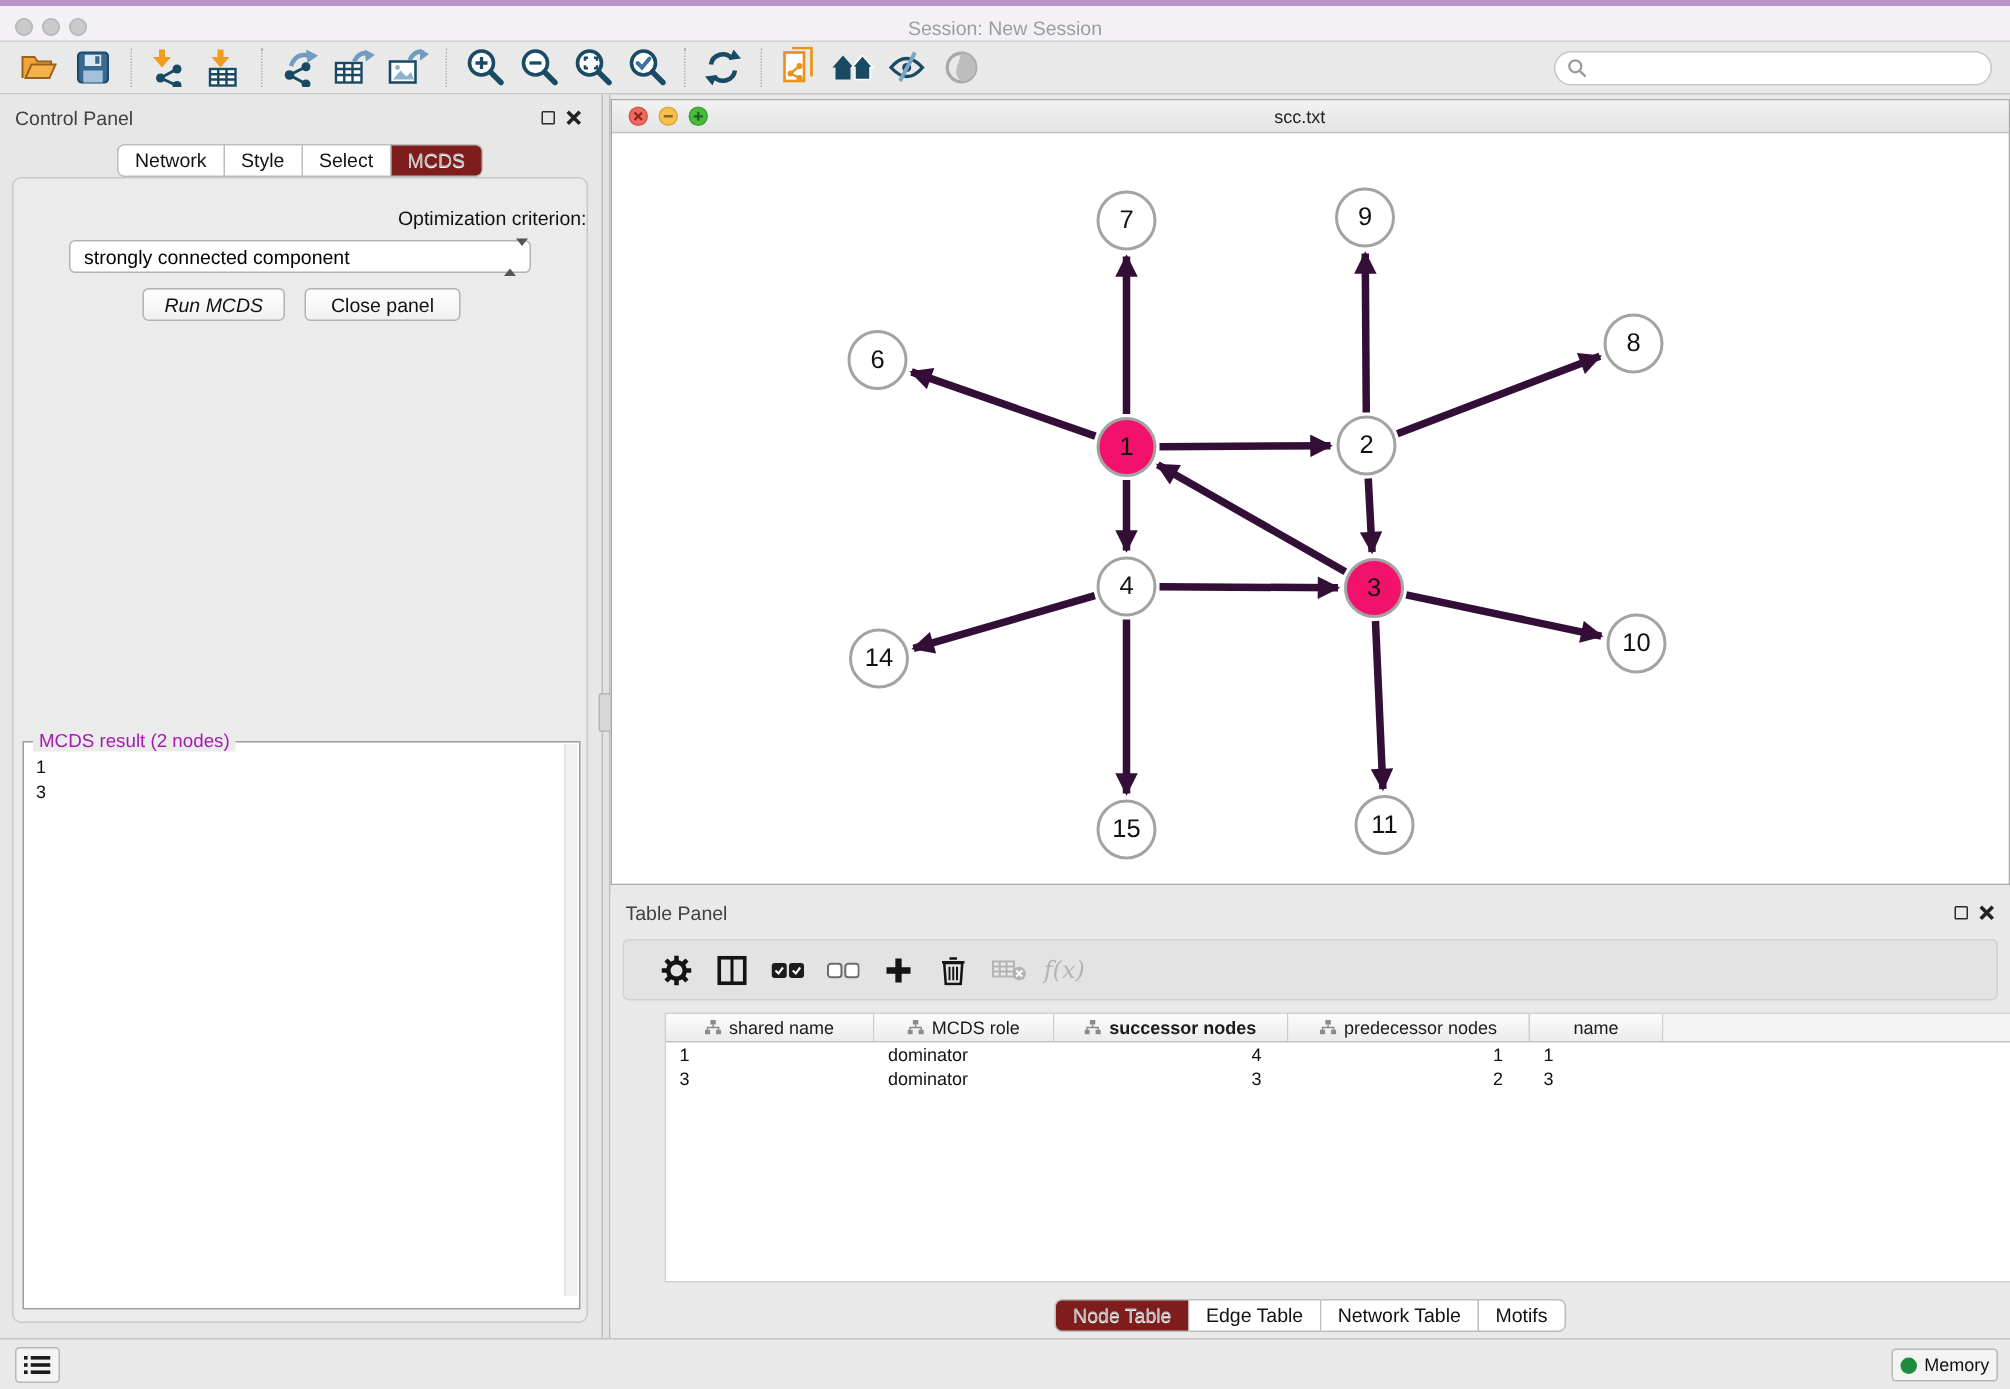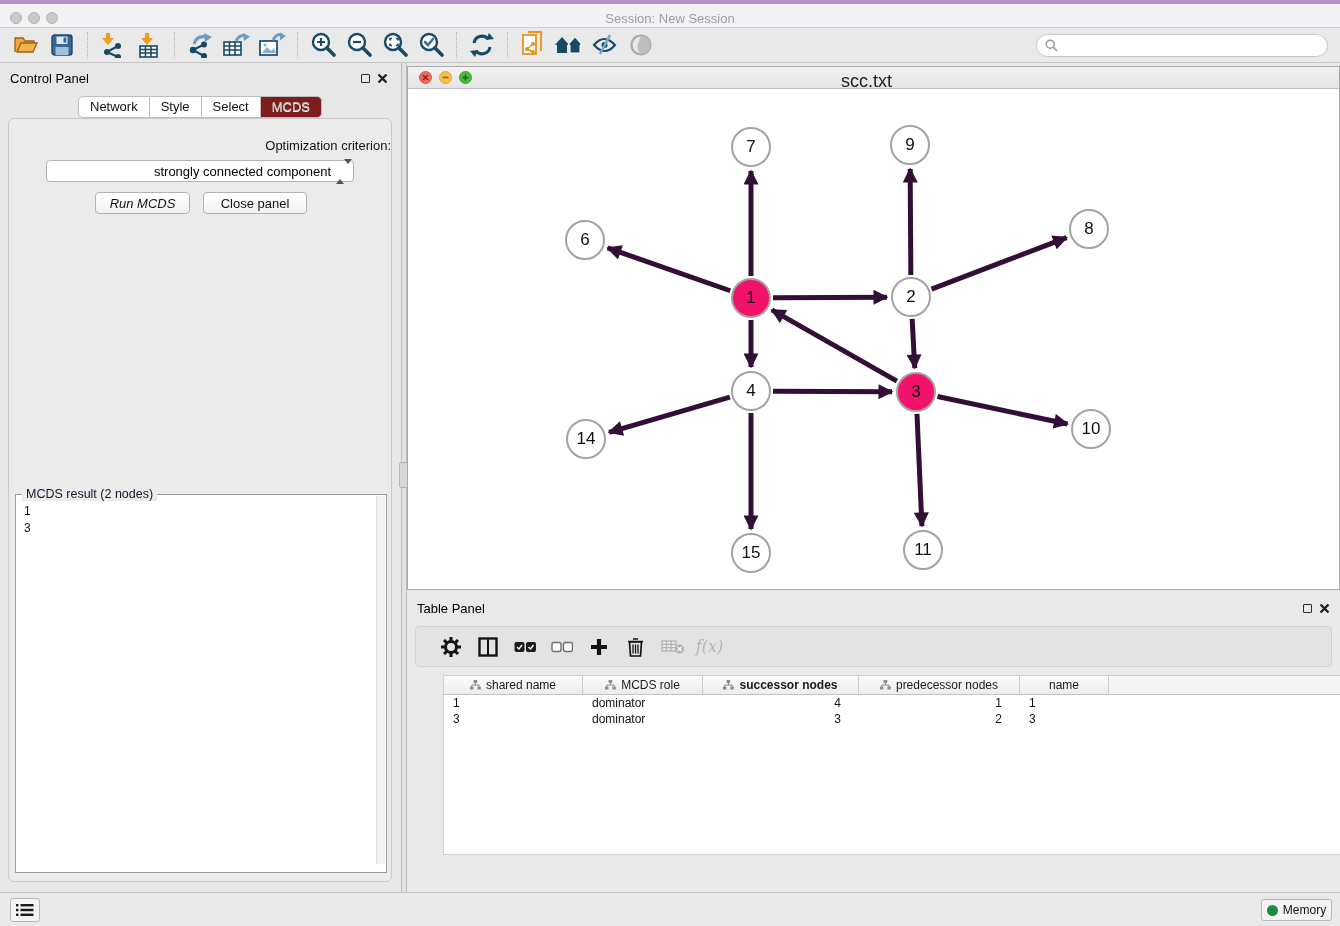--- a/index.html
+++ b/index.html
@@ -12,44 +12,44 @@
   .toolbar { position:absolute; left:0; top:28px; width:1340px; height:35px; background:#e9e9e9; border-bottom:1px solid #c6c6c6; display:flex; align-items:center; padding:0 12px 0 8px; }
   .tbtn { width:36px; height:30px; display:flex; align-items:center; justify-content:center; }
   .tsep { width:1px; height:26px; border-left:1px dotted #b2b2b2; margin:0 7px; }
   .searchbox { margin-left:auto; width:292px; height:23px; background:#fff; border:1px solid #c7c7c7; border-radius:12px; display:flex; align-items:center; padding:0 8px; }
   .searchbox input { border:none; outline:none; flex:1; font-size:12px; background:transparent; margin-left:5px; }
   
   .control-panel { position:absolute; left:0; top:63px; width:401px; height:829px; background:#e7e7e7; }
   .cp-divider { position:absolute; left:401px; top:63px; width:6px; height:829px; background:#e2e2e2; border-left:1px solid #bdbdbd; border-right:1px solid #bdbdbd; }
   .divider-grip { position:absolute; left:399px; top:462px; width:9px; height:26px; background:#d8d8d8; border:1px solid #b5b5b5; border-radius:2px; }
   .panel-header { position:absolute; left:0; top:0; width:100%; height:30px; }
-  .panel-title { position:absolute; left:10px; top:8px; font-size:13px; color:#000000; }
+  .panel-title { position:absolute; left:10px; top:8px; font-size:13px; color:#404040; }
   .mini-float { position:absolute; width:9px; height:9px; border:1.5px solid #2c2c2c; border-radius:1px; }
   .mini-close { position:absolute; width:11px; height:11px; }
   .seg-tabs { position:absolute; display:flex; }
   .seg-tab { background:#fff; border:1px solid #bdbdbd; border-left:none; font-size:13px; color:#111; padding:2px 11px 3px 11px; white-space:nowrap; }
   .seg-tab:first-child { border-left:1px solid #bdbdbd; border-radius:5px 0 0 5px; }
   .seg-tab:last-child { border-radius:0 5px 5px 0; }
   .seg-tab.active { background:#7f1d1d; color:#bdbdbd; text-shadow:0 1px 0 #fff; }
   .cp-inner { position:absolute; left:8px; top:55px; width:384px; height:764px; background:#ebebeb; border:1px solid #c9c9c9; border-radius:6px; }
   .opt-label { position:absolute; left:0; width:100%; top:19px; text-align:right; font-size:13px; color:#111; }
-  .dropdown { position:absolute; left:37px; top:41px; width:308px; height:22px; background:#fff; border:1px solid #b3b3b3; border-radius:4px; font-size:13px; display:flex; align-items:center; padding:0 22px 0 9px;justify-content:flex-end; }
+  .dropdown { position:absolute; left:37px; top:41px; width:308px; height:22px; background:#fff; border:1px solid #b3b3b3; border-radius:4px; font-size:13px; display:flex; align-items:center; padding:0 22px 0 9px; }
   .dd-stepper { position:absolute; right:7px; top:3px; width:10px; height:16px; }
   .dd-up { width:0; height:0; border-left:4px solid transparent; border-right:4px solid transparent; border-bottom:5px solid #555; margin-bottom:3px; }
   .dd-down { width:0; height:0; border-left:4px solid transparent; border-right:4px solid transparent; border-top:5px solid #555; }
   .btn { position:absolute; height:22px; background:linear-gradient(#ffffff,#f1f1f1); border:1px solid #b3b3b3; border-radius:4px; font-size:13px; color:#111; display:flex; align-items:center; justify-content:center; }
   .result-box { position:absolute; left:6px; top:375px; width:372px; height:379px; border:1px solid #9c9c9c; background:#fff; }
-  .result-legend { position:absolute; left:6px; top:-8px; background:#ebebeb; padding:0 4px; font-size:12.5px; color:#0f172a; }
+  .result-legend { position:absolute; left:6px; top:-8px; background:#ebebeb; padding:0 4px; font-size:12.5px; color:#a21caf; }
   .result-text { font-family:"Liberation Sans",sans-serif; font-size:12px; color:#111; padding:8px 0 0 8px; line-height:17px; white-space:pre; }
   .result-scroll { position:absolute; right:1px; top:1px; width:9px; height:368px; background:#f1f1f1; border-left:1px solid #dedede; }
   
   .net-window { position:absolute; left:407px; top:66px; width:933px; height:524px; background:#fff; border:1px solid #a9a9a9; }
   .net-titlebar { position:absolute; left:0; top:0; width:100%; height:22px; background:linear-gradient(#f2f2f2,#e4e4e4); border-bottom:1px solid #bfbfbf; }
   .traffic { position:absolute; top:4px; width:13px; height:13px; border-radius:50%; display:flex; align-items:center; justify-content:center; }
-  .net-title { position:absolute; left:0; right:14px; top:4px; text-align:center; font-size:18px; color:#222; }
+  .net-title { position:absolute; left:0; right:14px; top:4px; text-align:center; font-size:12px; color:#222; }
   .net-canvas { position:absolute; left:0; top:22px; width:931px; height:500px; background:#fff; }
   .node { position:absolute; width:40px; height:40px; border-radius:50%; border:2px solid #a3a3a3; background:#fff; display:flex; align-items:center; justify-content:center; font-size:17px; color:#111; }
   
   .table-panel { position:absolute; left:407px; top:595px; width:933px; height:295px; background:#e9e9e9; }
   .tp-toolbar { position:absolute; left:8px; top:31px; width:917px; height:41px; background:#e3e3e3; border:1px solid #d2d2d2; border-radius:4px; display:flex; align-items:center; padding-left:16px; }
   .tp-btn { width:37px; height:30px; display:flex; align-items:center; justify-content:center; }
   .fx-label { font-family:"DejaVu Serif",serif; font-style:italic; font-size:16px; color:#b5b5b5; }
   .n-table { position:absolute; left:8px; top:80px; width:917px; height:180px; background:#fff; border:1px solid #cfcfcf;margin-left:28px; }
   .t-header { display:flex; height:19px; border-bottom:1px solid #c3c3c3; }
   .th { display:flex; align-items:center; justify-content:center; gap:5px; font-size:12px; color:#1a1a1a; background:linear-gradient(#fcfcfc,#ececec); border-right:1px solid #cdcdcd; }
@@ -411,20 +411,26 @@
         </div>
         <div class="t-row">
           <div class="td left" style="width: 139px;">3</div>
           <div class="td left" style="width: 120px;">dominator</div>
           <div class="td right" style="width: 156px;">3</div>
           <div class="td right" style="width: 161px;">2</div>
           <div class="td left" style="width: 89px;">3</div>
         </div>
       </div>
   </div>
+  <div class="bottom-tabs">
+      <span class="seg-tab active">Node Table</span>
+      <span class="seg-tab">Edge Table</span>
+      <span class="seg-tab">Network Table</span>
+      <span class="seg-tab">Motifs</span>
+    </div>
 </div>
 
 <div class="statusbar">
   <span class="list-btn">
       <svg width="18" height="14" viewBox="0 0 18 14">
         <g fill="#1c1c1c">
           <rect x="0" y="1" width="2.4" height="2.4"></rect>
           <rect x="0" y="5.8" width="2.4" height="2.4"></rect>
           <rect x="0" y="10.6" width="2.4" height="2.4"></rect>
           <rect x="4.5" y="1" width="13" height="2.4"></rect>

